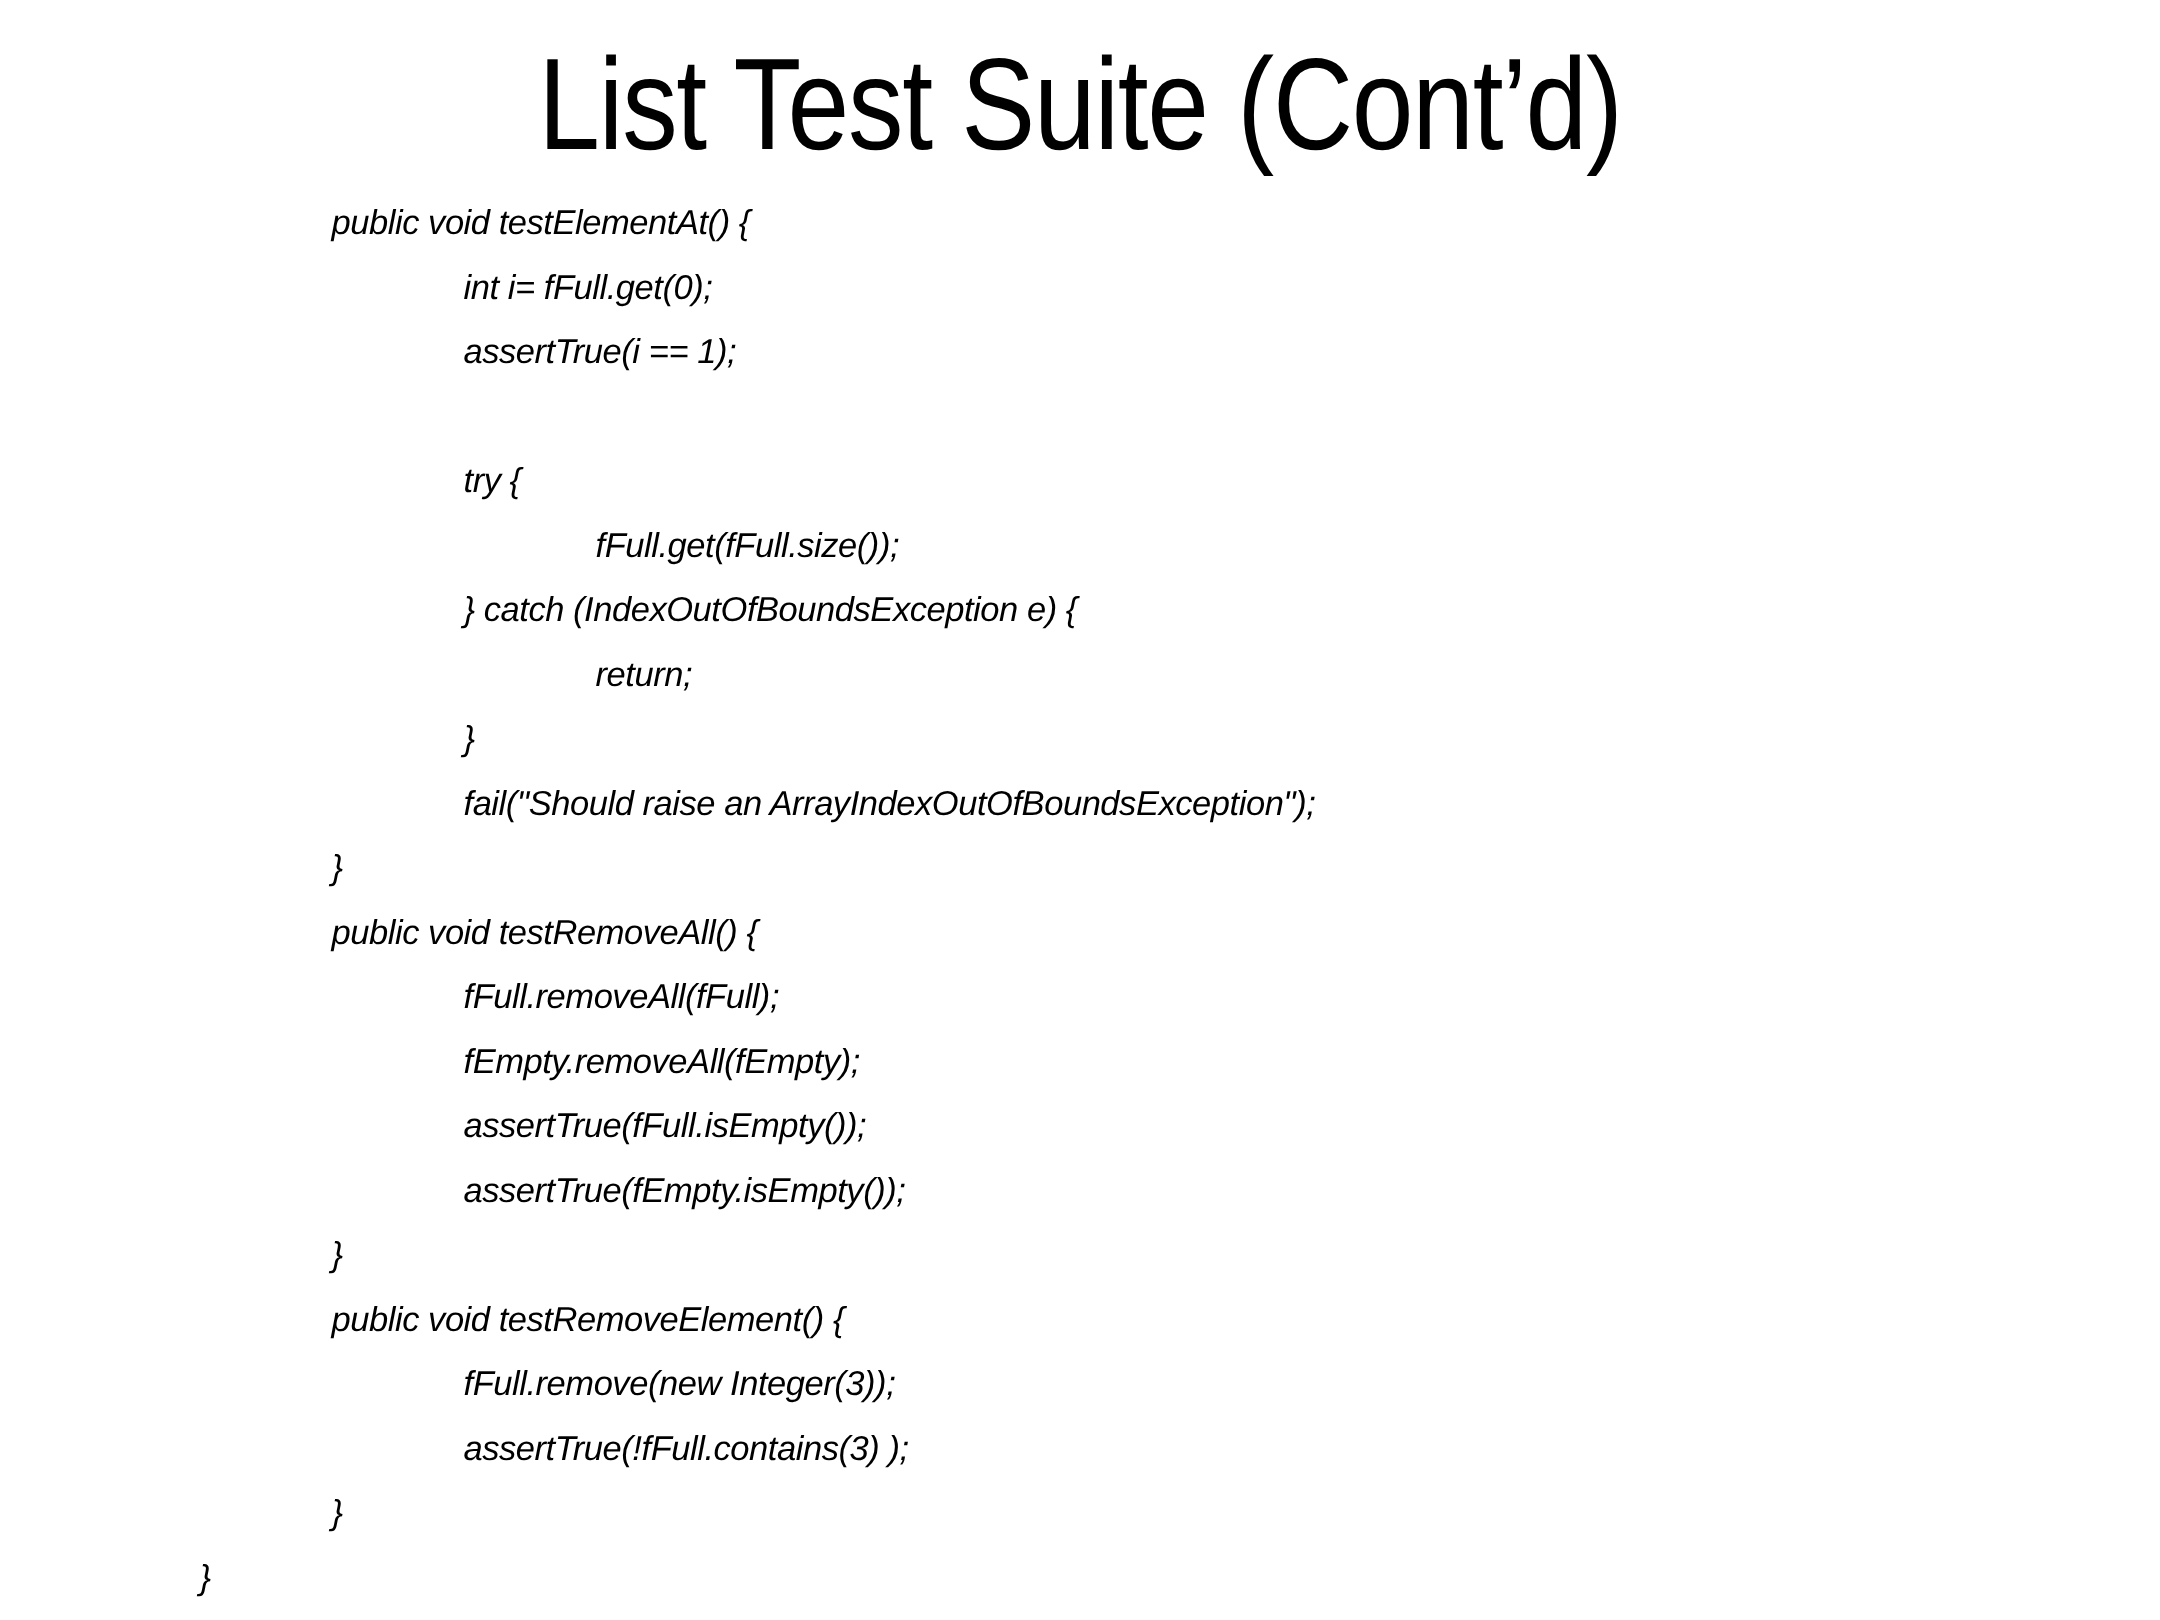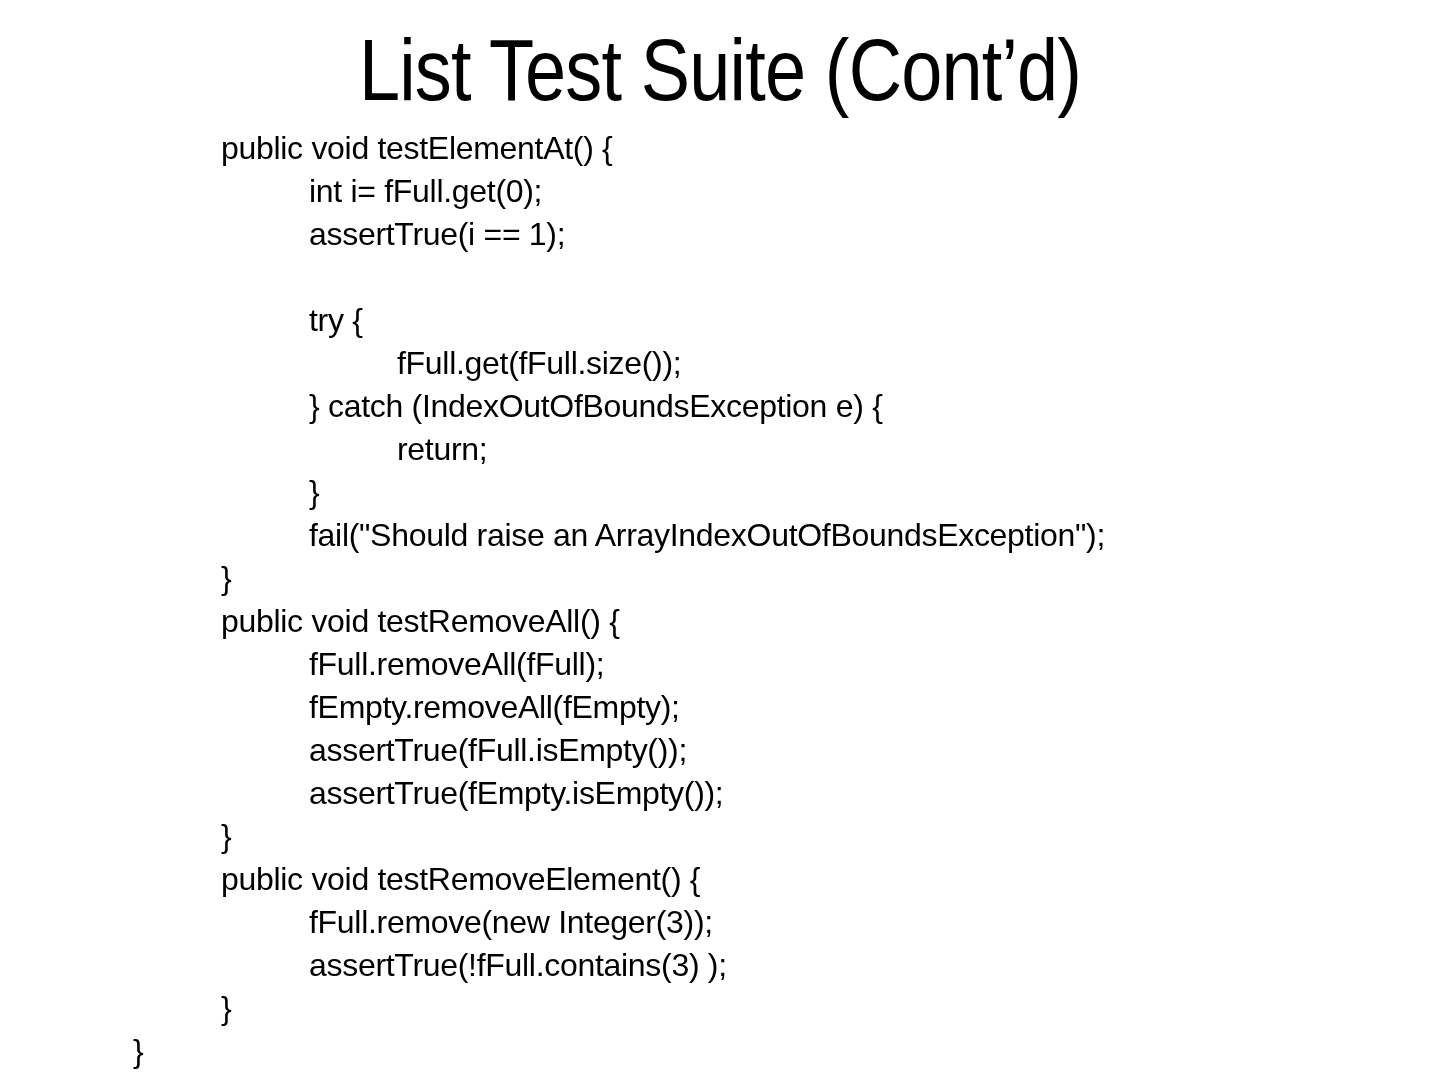--- a/index.html
+++ b/index.html
@@ -33,25 +33,26 @@
     transform: scaleX(0.85);
     transform-origin: 50% 0;
     line-height: 1.0;
   }
   .code-block {
     position: absolute;
     left: 133px;
     top: 127px;
     margin: 0;
     font-family: "Liberation Sans", sans-serif;
-    font-size: 32px;
+    font-size: 23px;
     line-height: 43px;
     letter-spacing: -0.3px;
     white-space: pre;
     tab-size: 88px;
+    font-style: italic;
     -moz-tab-size: 88px;
   }
 </style>
 </head>
 <body>
 
 <main class="slide">
   <h1 class="slide-title">List Test Suite (Cont’d)</h1>
 
   <pre class="code-block">	public void testElementAt() {

